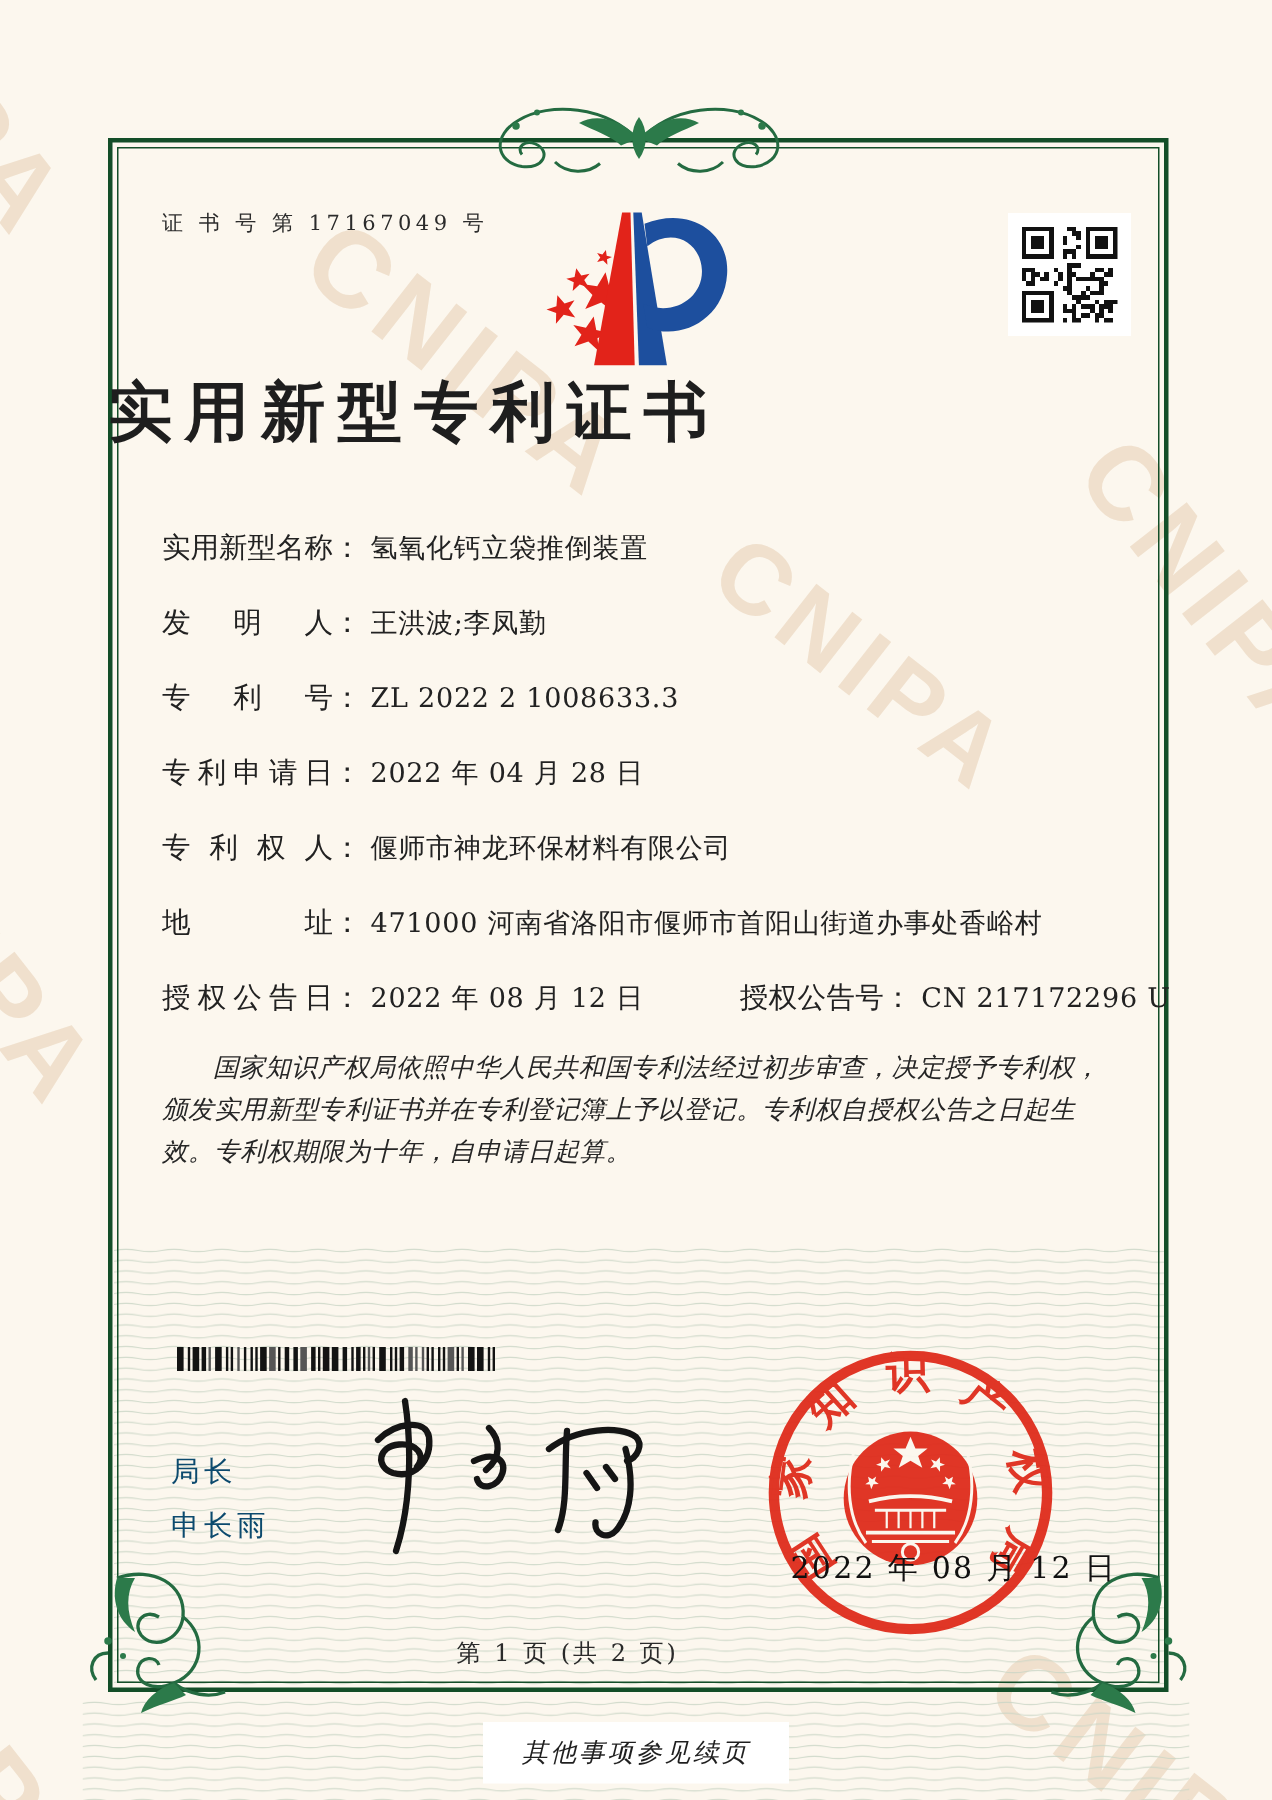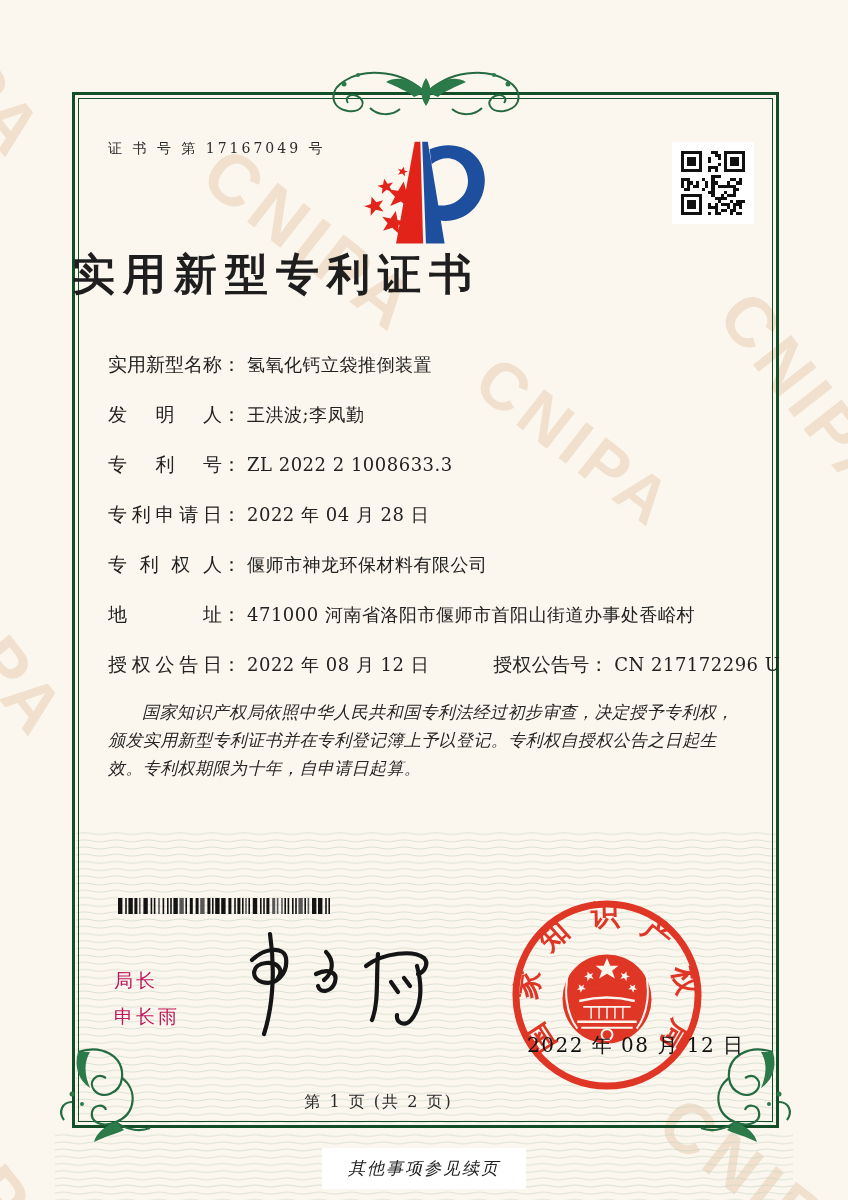--- a/index.html
+++ b/index.html
@@ -51,21 +51,21 @@
   .fgroup2 .flabel{width:96px;}
   .paras{
     position:absolute;left:108px;top:698px;width:642px;z-index:3;
     font-size:17px;line-height:1.66;color:#262626;font-style:italic;
     letter-spacing:0.4px;
   }
   .paras p{margin:0;text-indent:2em;}
   .barcode{position:absolute;left:118px;top:898px;z-index:3;}
   .signer{
     position:absolute;left:114px;z-index:3;
-    font-family:Liberation Mono, monospace;font-size:19px;color:#be185d;
+    font-family:Liberation Mono, monospace;font-size:19px;color:#0c4a6e;
     letter-spacing:3px;
   }
   .signer.t1{top:968px;}
   .signer.t2{top:1004px;}
   .signature{position:absolute;left:228px;top:926px;z-index:3;}
   .seal{position:absolute;left:508px;top:896px;z-index:3;opacity:0.95;}
   .seal-date{
     position:absolute;left:527px;top:1032px;z-index:4;
     font-size:20px;color:#101010;letter-spacing:1.5px;white-space:nowrap;
   }

